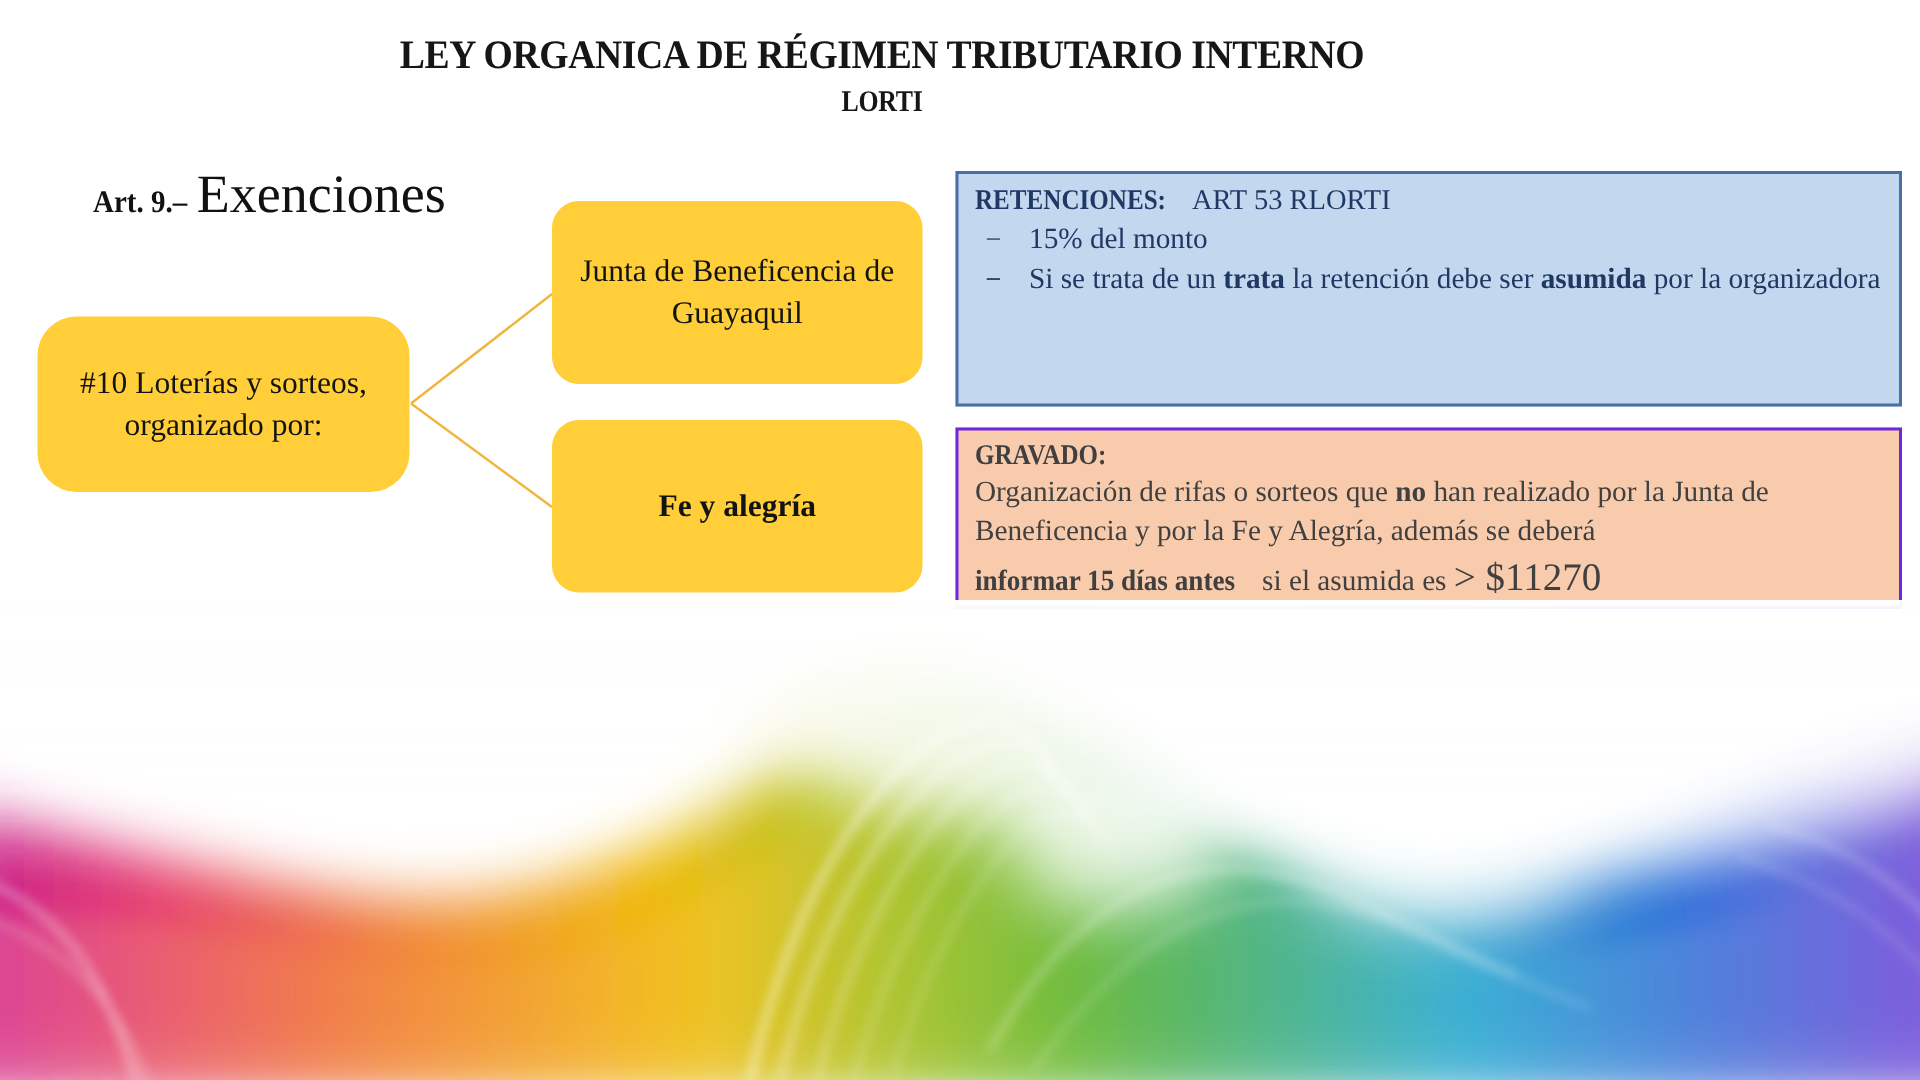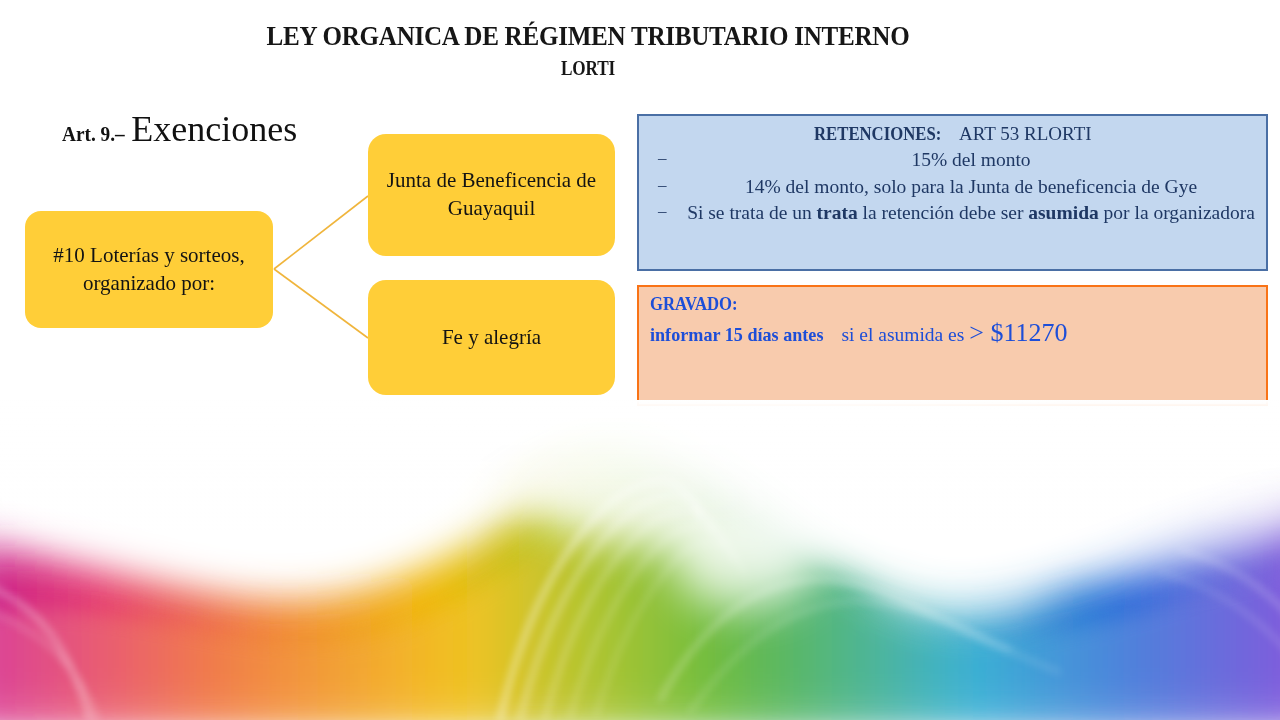--- a/index.html
+++ b/index.html
@@ -70,36 +70,36 @@
   #article-heading .art-word {
     font-size: 36px;
     font-weight: normal;
     margin-left: 1px;
   }
 
   
   .ybox {
     position: absolute;
     background: #FFCE38;
-    border-radius: 16px;
+    border-radius: 26px;
     display: flex;
     align-items: center;
     justify-content: center;
     text-align: center;
     color: #131313;
     box-sizing: border-box;
   }
   .ybox .ytext {
     font-size: 21px;
     line-height: 1.32;
     padding: 0 12px;
   }
   #box-source   { left: 25px;  top: 211px; width: 248px; height: 117px; }
   #box-junta    { left: 368px; top: 134px; width: 247px; height: 122px; border-radius: 18px; }
-  #box-fe       { left: 368px; top: 280px; width: 247px; height: 115px; border-radius: 18px; }
+  #box-fe       { left: 368px; top: 280px; width: 247px; height: 115px; border-radius: 18px; font-weight: bold; }
 
   
   #connectors {
     position: absolute;
     left: 0; top: 0;
     width: 1280px; height: 720px;
     pointer-events: none;
   }
 
   
@@ -107,29 +107,28 @@
     position: absolute;
     box-sizing: border-box;
   }
   #panel-retenciones {
     left: 637px; top: 114px;
     width: 631px; height: 157px;
     background: #C3D7EF;
     border: 2px solid #4A6FA5;
     padding: 6px 10px 6px 11px;
     color: #1F3864;
-    text-align: center;
   }
   #panel-gravado {
     left: 637px; top: 285px;
     width: 631px; height: 121px;
     background: #F8CBAD;
-    border: 2px solid #f97316;
+    border: 2px solid #6d28d9;
     padding: 5px 10px 5px 11px;
-    color: #1d4ed8;
+    color: #404040;
   }
 
   .panel-head {
     font-size: 19px;
     line-height: 1.28;
     white-space: nowrap;
   }
   .panel-head .lbl {
     font-weight: bold;
     display: inline-block;
@@ -207,32 +206,34 @@
   <div class="panel-head">
     <span class="lbl">RETENCIONES:</span><span class="rest">ART 53 RLORTI</span>
   </div>
   <ul class="bullet-list">
     <li>
       <span class="dash">–</span>
       <span>15% del monto</span>
     </li>
     <li>
       <span class="dash">–</span>
-      <span>14% del monto, solo para la Junta de beneficencia de Gye</span>
     </li>
     <li>
       <span class="dash">–</span>
       <span>Si se trata de un </span><b>trata</b><span> la retención debe ser </span><b>asumida</b><span> por la organizadora</span>
     </li>
   </ul>
 </div>
 
 <div class="panel" id="panel-gravado">
   <div class="panel-head">
     <span class="lbl">GRAVADO:</span>
+  </div>
+  <div class="gr-line">
+    <span>Organización de rifas o sorteos que </span><b>no</b><span> han realizado por la Junta de Beneficencia y por la Fe y Alegría, además se deberá</span>
   </div>
   <div class="gr-line nowrapish">
     <span class="gr-strong-cond">informar 15 días antes</span><span> si el asumida es  </span><span class="gr-amount">&gt; $11270</span>
   </div>
 </div>
 
 <div id="deco-wave">
   <svg width="1280" height="320" viewBox="0 0 1280 320">
     <defs>
       <linearGradient id="gradMain" x1="0" y1="0" x2="1" y2="0">

